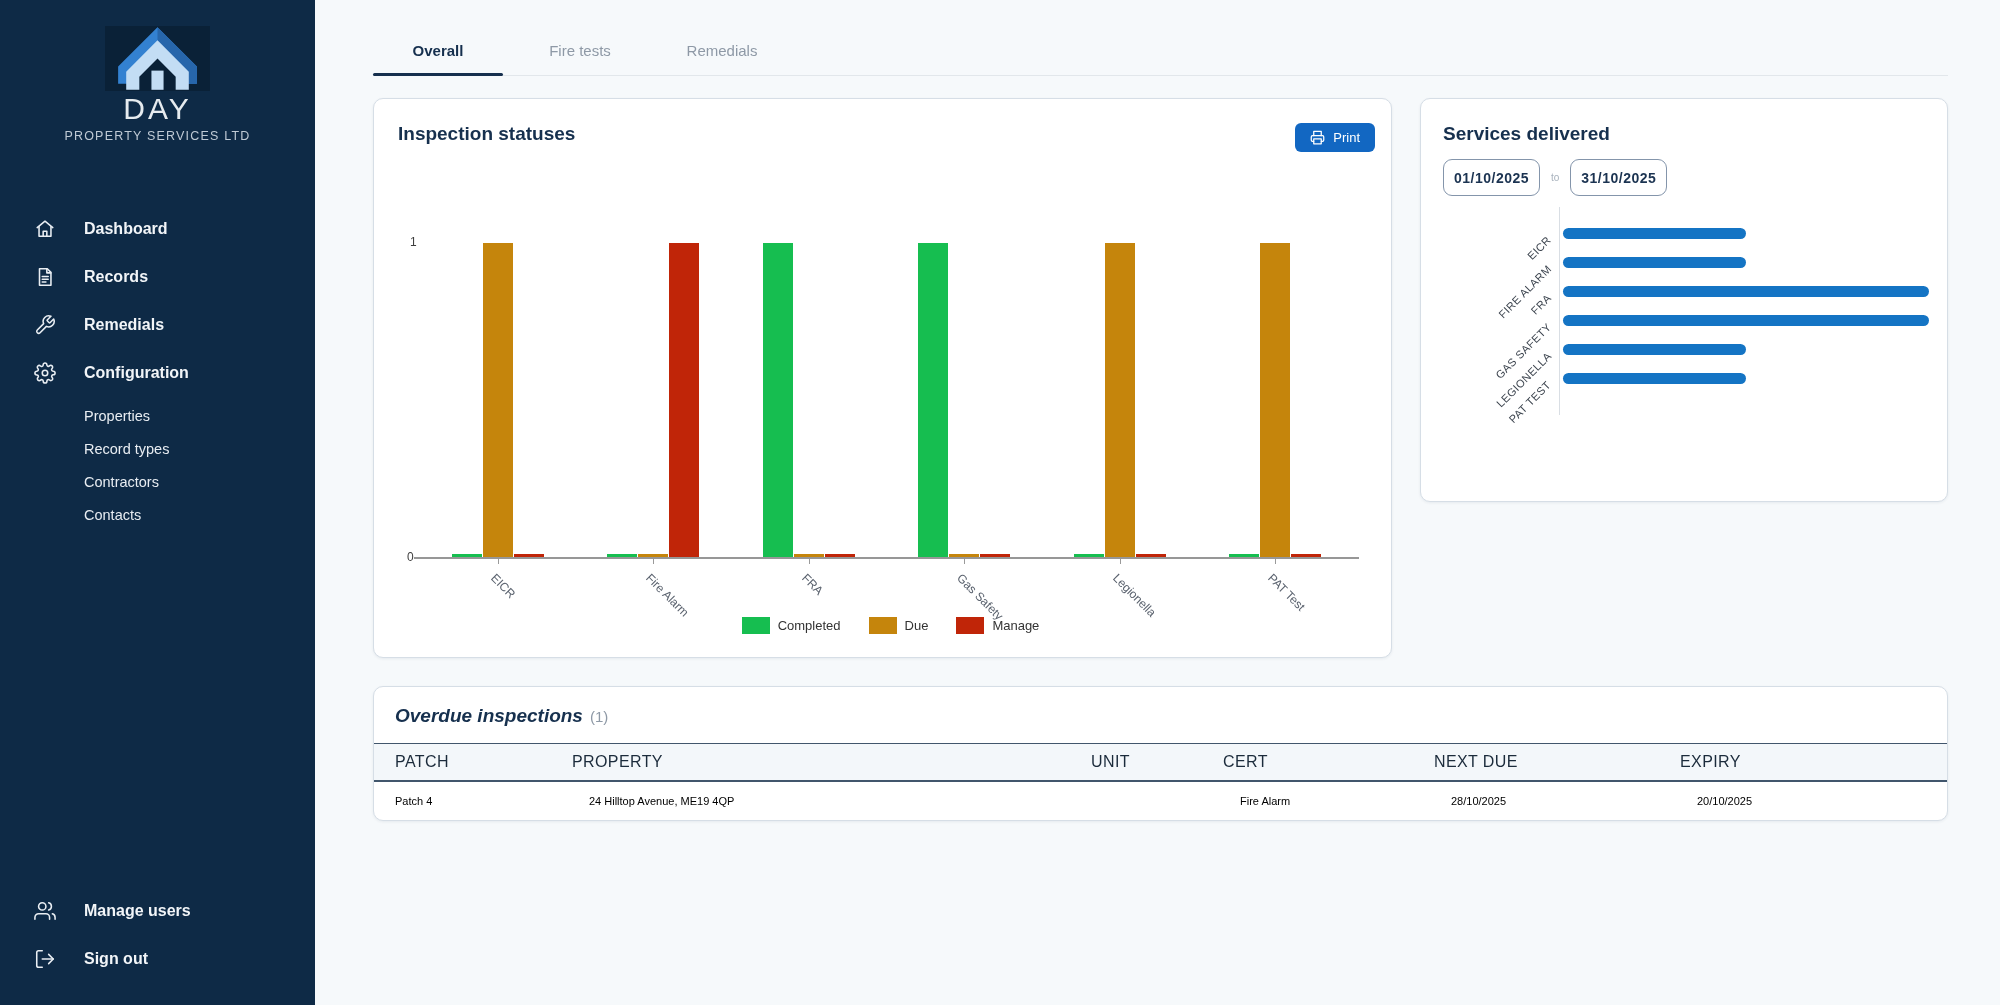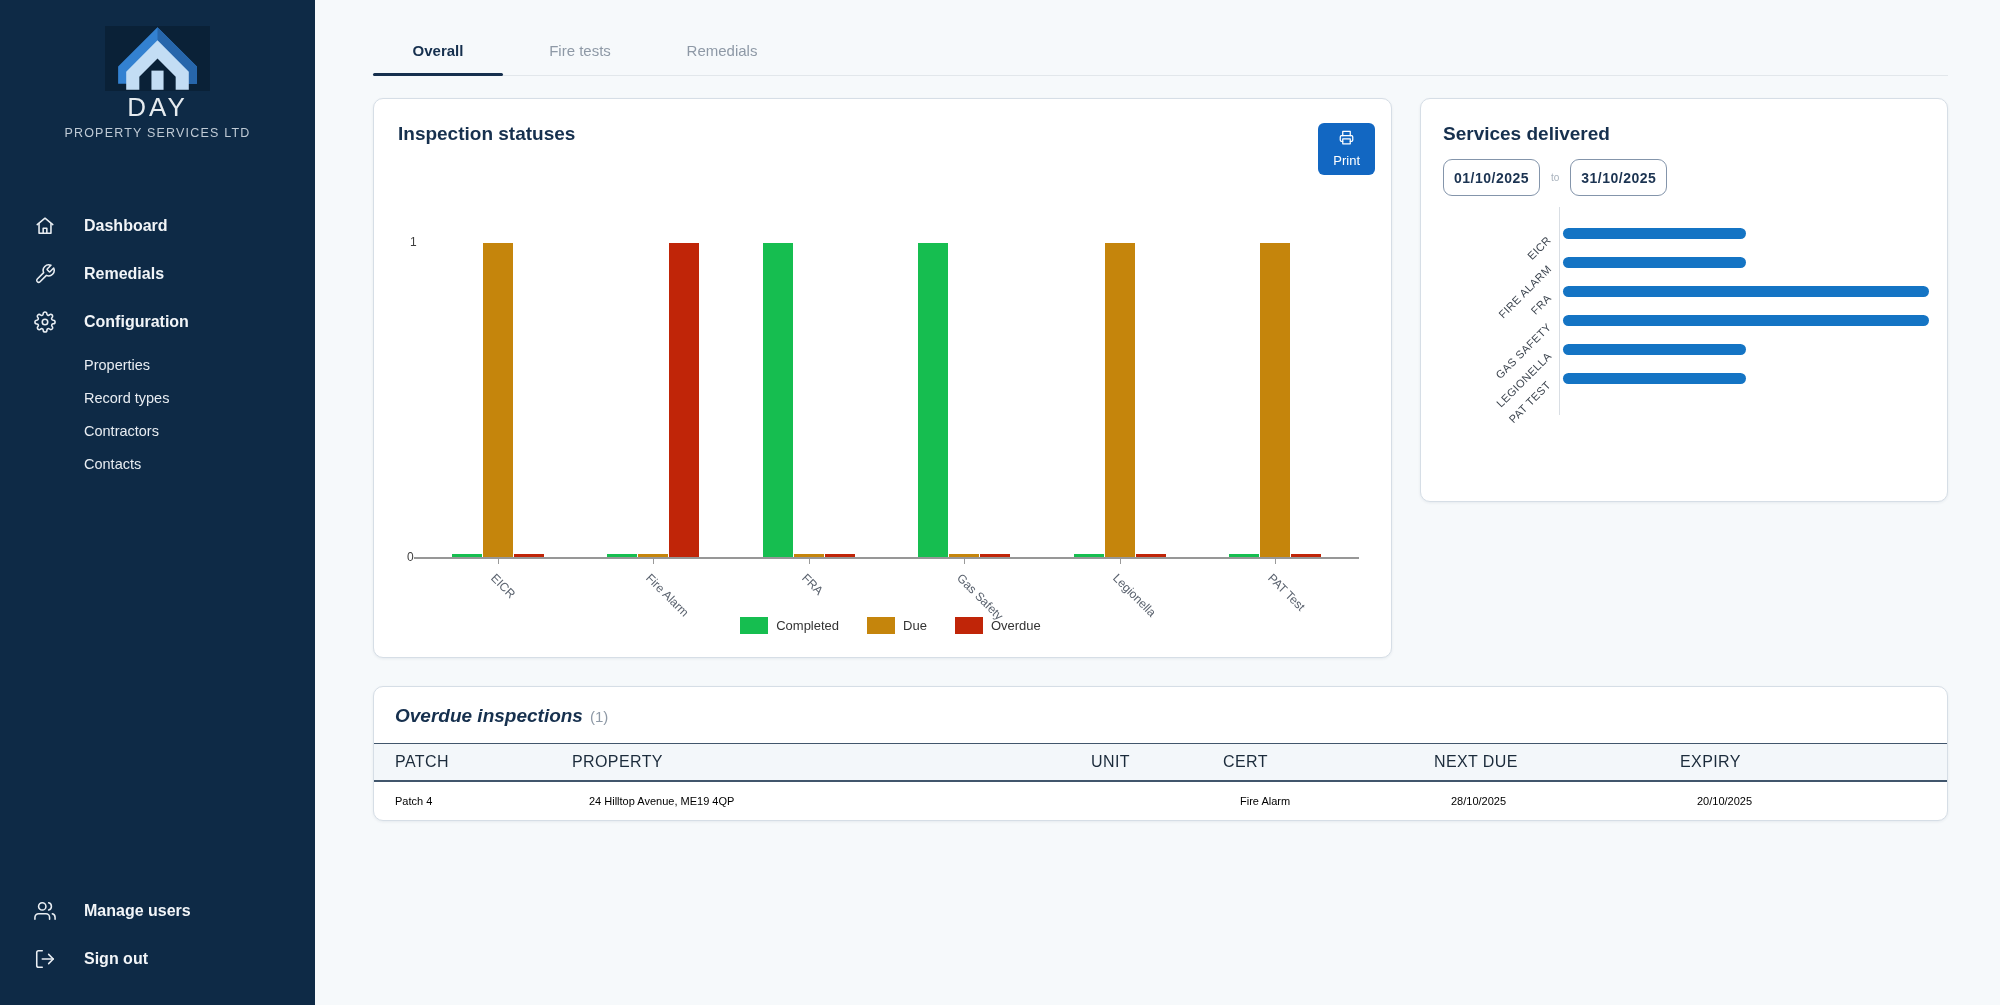--- a/index.html
+++ b/index.html
@@ -13,21 +13,21 @@
   }
   
   .sidebar{
     width:315px; min-width:315px; height:100%;
     background:#0E2A46;
     display:flex; flex-direction:column;
     color:#E9EEF3;
   }
   .logo-wrap{ margin:26px auto 0; text-align:center; }
   .logo-box{ width:105px; height:65px; background:#0A2137; margin:0 auto; }
-  .brand-name{ font-size:26px; letter-spacing:3px; color:#E6EBEF; font-weight:400; margin-top:1px;}
+  .brand-name{ font-size:30px; letter-spacing:3px; color:#E6EBEF; font-weight:400; margin-top:1px;}
   .brand-sub{ font-size:12.5px; letter-spacing:1.2px; color:#BFCAD5; margin-top:3px; white-space:nowrap;}
   .nav{ margin-top:62px; }
   .nav-item{
     display:flex; align-items:center; height:48px; padding-left:34px; cursor:pointer;
     font-size:16px; font-weight:700; color:#F2F5F8;
   }
   .nav-item svg{ width:22px; height:22px; margin-right:28px; }
   .sub-nav{ margin-top:2px; }
   .sub-item{ padding-left:84px; height:33px; display:flex; align-items:center;
     font-size:14.5px; font-weight:400; color:#E8EDF2; cursor:pointer; }
@@ -49,21 +49,21 @@
     box-shadow:0 1px 3px rgba(16,42,67,.07);
     position:relative;
   }
   .card-title{ font-size:19px; font-weight:700; color:#16304E; }
   
   .card-inspections{ width:1019px; height:560px; }
   .ic-header{ display:flex; justify-content:space-between; align-items:flex-start; padding:24px 16px 0 24px; }
   .print-btn{
     display:flex; align-items:center; gap:8px;
     background:#1267C2; color:#fff; border:none; border-radius:6px;
-    padding:7px 15px; font-size:13px; font-family:inherit; cursor:pointer;flex-direction:column;
+    padding:7px 15px; font-size:13px; font-family:inherit; cursor:pointer;
   }
   .print-btn svg{ width:15px; height:15px; }
   .is-ytick{ position:absolute; font-size:12px; color:#3E3E3E; }
   .is-plot{ position:absolute; left:46px; top:144px; width:933px; height:314px;
     display:flex; }
   .is-group{ flex:1; display:flex; align-items:flex-end; justify-content:center; gap:1px; height:100%; }
   .is-bar{ width:30px; border-radius:0; }
   .is-baseline{ position:absolute; left:40px; top:458px; width:945px; height:2px; background:#979797; }
   .is-xlabels{ position:absolute; left:46px; top:460px; width:933px; height:70px; }
   .is-tick{ position:absolute; top:0; width:1px; height:5px; background:#9A9A9A; }
@@ -126,20 +126,28 @@
   </div>
 
   <nav class="nav">
     <div class="nav-item">
       <svg viewBox="0 0 24 24" fill="none" stroke="#E9EEF3" stroke-width="1.7" stroke-linecap="round" stroke-linejoin="round">
           <path d="M3.5 10.5 L12 3.5 L20.5 10.5"></path>
           <path d="M5.5 9.5 V20 H18.5 V9.5"></path>
           <path d="M10 20 V14.5 H14 V20"></path>
         </svg>
       <span>Dashboard</span>
+    </div>
+    <div class="nav-item">
+      <svg viewBox="0 0 24 24" fill="none" stroke="#E9EEF3" stroke-width="1.7" stroke-linecap="round" stroke-linejoin="round">
+          <path d="M6 3 H14.5 L18.5 7 V21 H6 Z"></path>
+          <path d="M14 3.2 V7.5 H18.3"></path>
+          <path d="M9 11.5 H15.5 M9 14.5 H15.5 M9 17.5 H13"></path>
+        </svg>
+      <span>Records</span>
     </div>
     <div class="nav-item">
       <svg viewBox="0 0 24 24" fill="none" stroke="#E9EEF3" stroke-width="1.7" stroke-linecap="round" stroke-linejoin="round">
           <path d="M14.7 6.3a1 1 0 0 0 0 1.4l1.6 1.6a1 1 0 0 0 1.4 0l3.77-3.77a6 6 0 0 1-7.94 7.94l-6.91 6.91a2.12 2.12 0 0 1-3-3l6.91-6.91a6 6 0 0 1 7.94-7.94l-3.76 3.76z"></path>
         </svg>
       <span>Remedials</span>
     </div>
     <div class="nav-item">
       <svg viewBox="0 0 24 24" fill="none" stroke="#E9EEF3" stroke-width="1.7" stroke-linecap="round" stroke-linejoin="round">
           <circle cx="12" cy="12" r="3"></circle>
@@ -261,21 +269,21 @@
           <div class="legend-item">
             <span class="legend-swatch" style="background: rgb(22, 190, 80);"></span>
             <span>Completed</span>
           </div>
           <div class="legend-item">
             <span class="legend-swatch" style="background: rgb(197, 133, 12);"></span>
             <span>Due</span>
           </div>
           <div class="legend-item">
             <span class="legend-swatch" style="background: rgb(192, 37, 8);"></span>
-            <span>Overdue</span>
+            <span>Manage</span>
           </div>
         </div>
     </section>
 
     <section class="card card-services">
       <div class="sc-inner">
         <h2 class="card-title">Services delivered</h2>
         <div class="date-row">
           <input class="date-input" readonly="" value="01/10/2025" style="">
           <span class="date-to">to</span>

